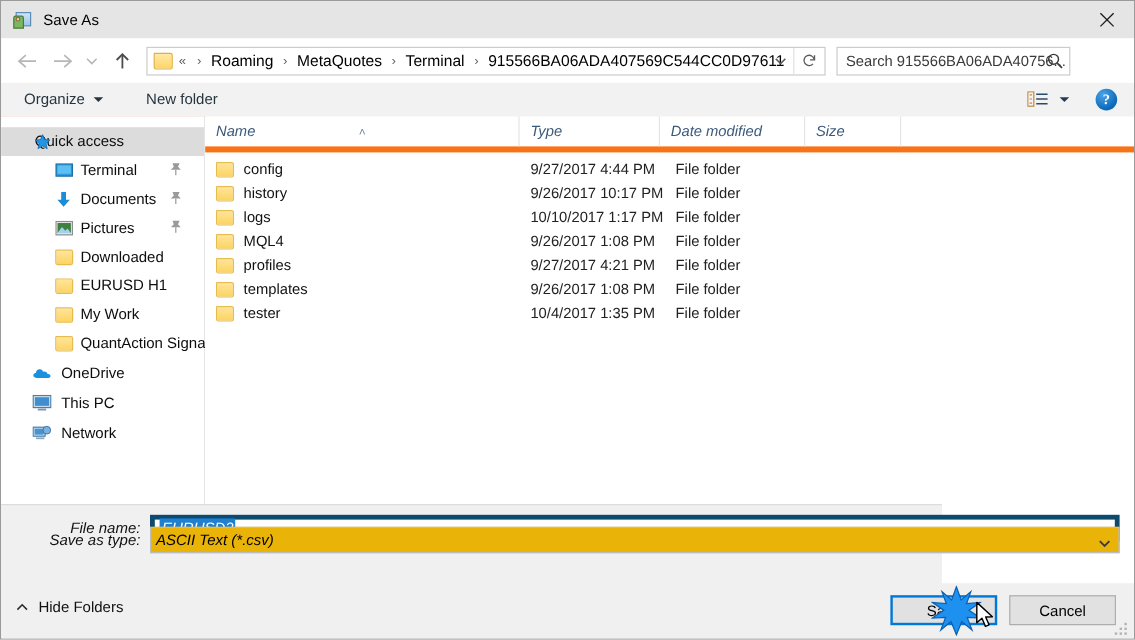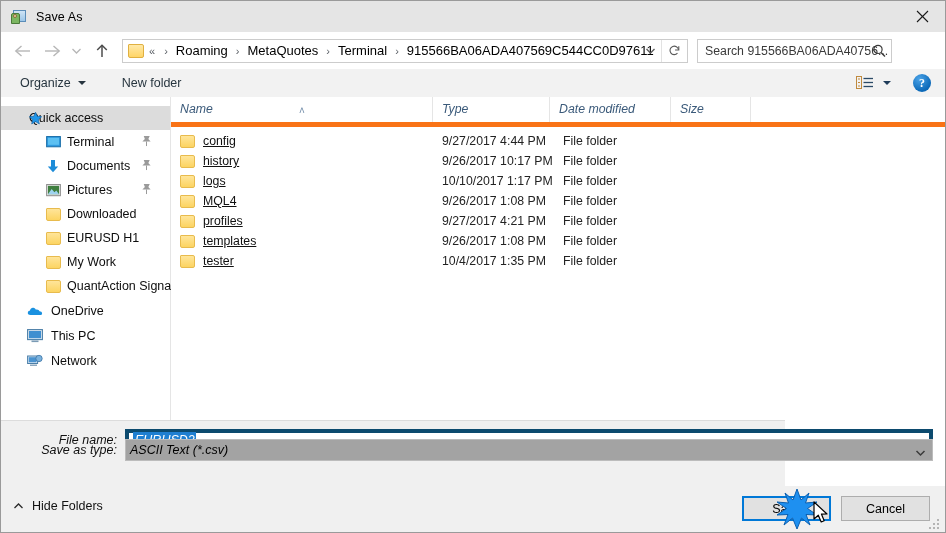--- a/index.html
+++ b/index.html
@@ -330,21 +330,20 @@
     font-size: 12.3px;
     color: #111111;
   }
   .c-name {
     width: 262px;
     display: flex;
     align-items: center;
     padding-left: 9px;
     box-sizing: border-box;
     white-space: nowrap;
-    text-decoration: underline;
   }
   .c-name .folder-ico { margin-right: 8px; flex: none; }
   .c-date { width: 121px; padding-left: 9px; box-sizing: border-box; color: #222; white-space: nowrap; }
   .c-type { width: 117px; padding-left: 9px; box-sizing: border-box; color: #222; white-space: nowrap; }
   .c-size { width: 80px; padding-left: 9px; box-sizing: border-box; }
 
   
   .formarea {
     position: absolute;
     left: 0; top: 419px;
@@ -379,21 +378,21 @@
     display: flex;
     align-items: center;
     flex: none;
   }
   .combo-filename {
     background: #ffffff;
     border: 4px solid #0c4a6e;
     text-align: right;
   }
   .combo-filetype {
-    background: #a3a3a3;
+    background: #eab308;
     border: 1px solid #bcbcbc;
   }
   .combo-value {
     font-size: 12.5px;
     margin-left: 4px;
     color: #000000;
   }
   .combo-value.selected-text {
     background: #1f7fd1;
     color: #ffffff;

